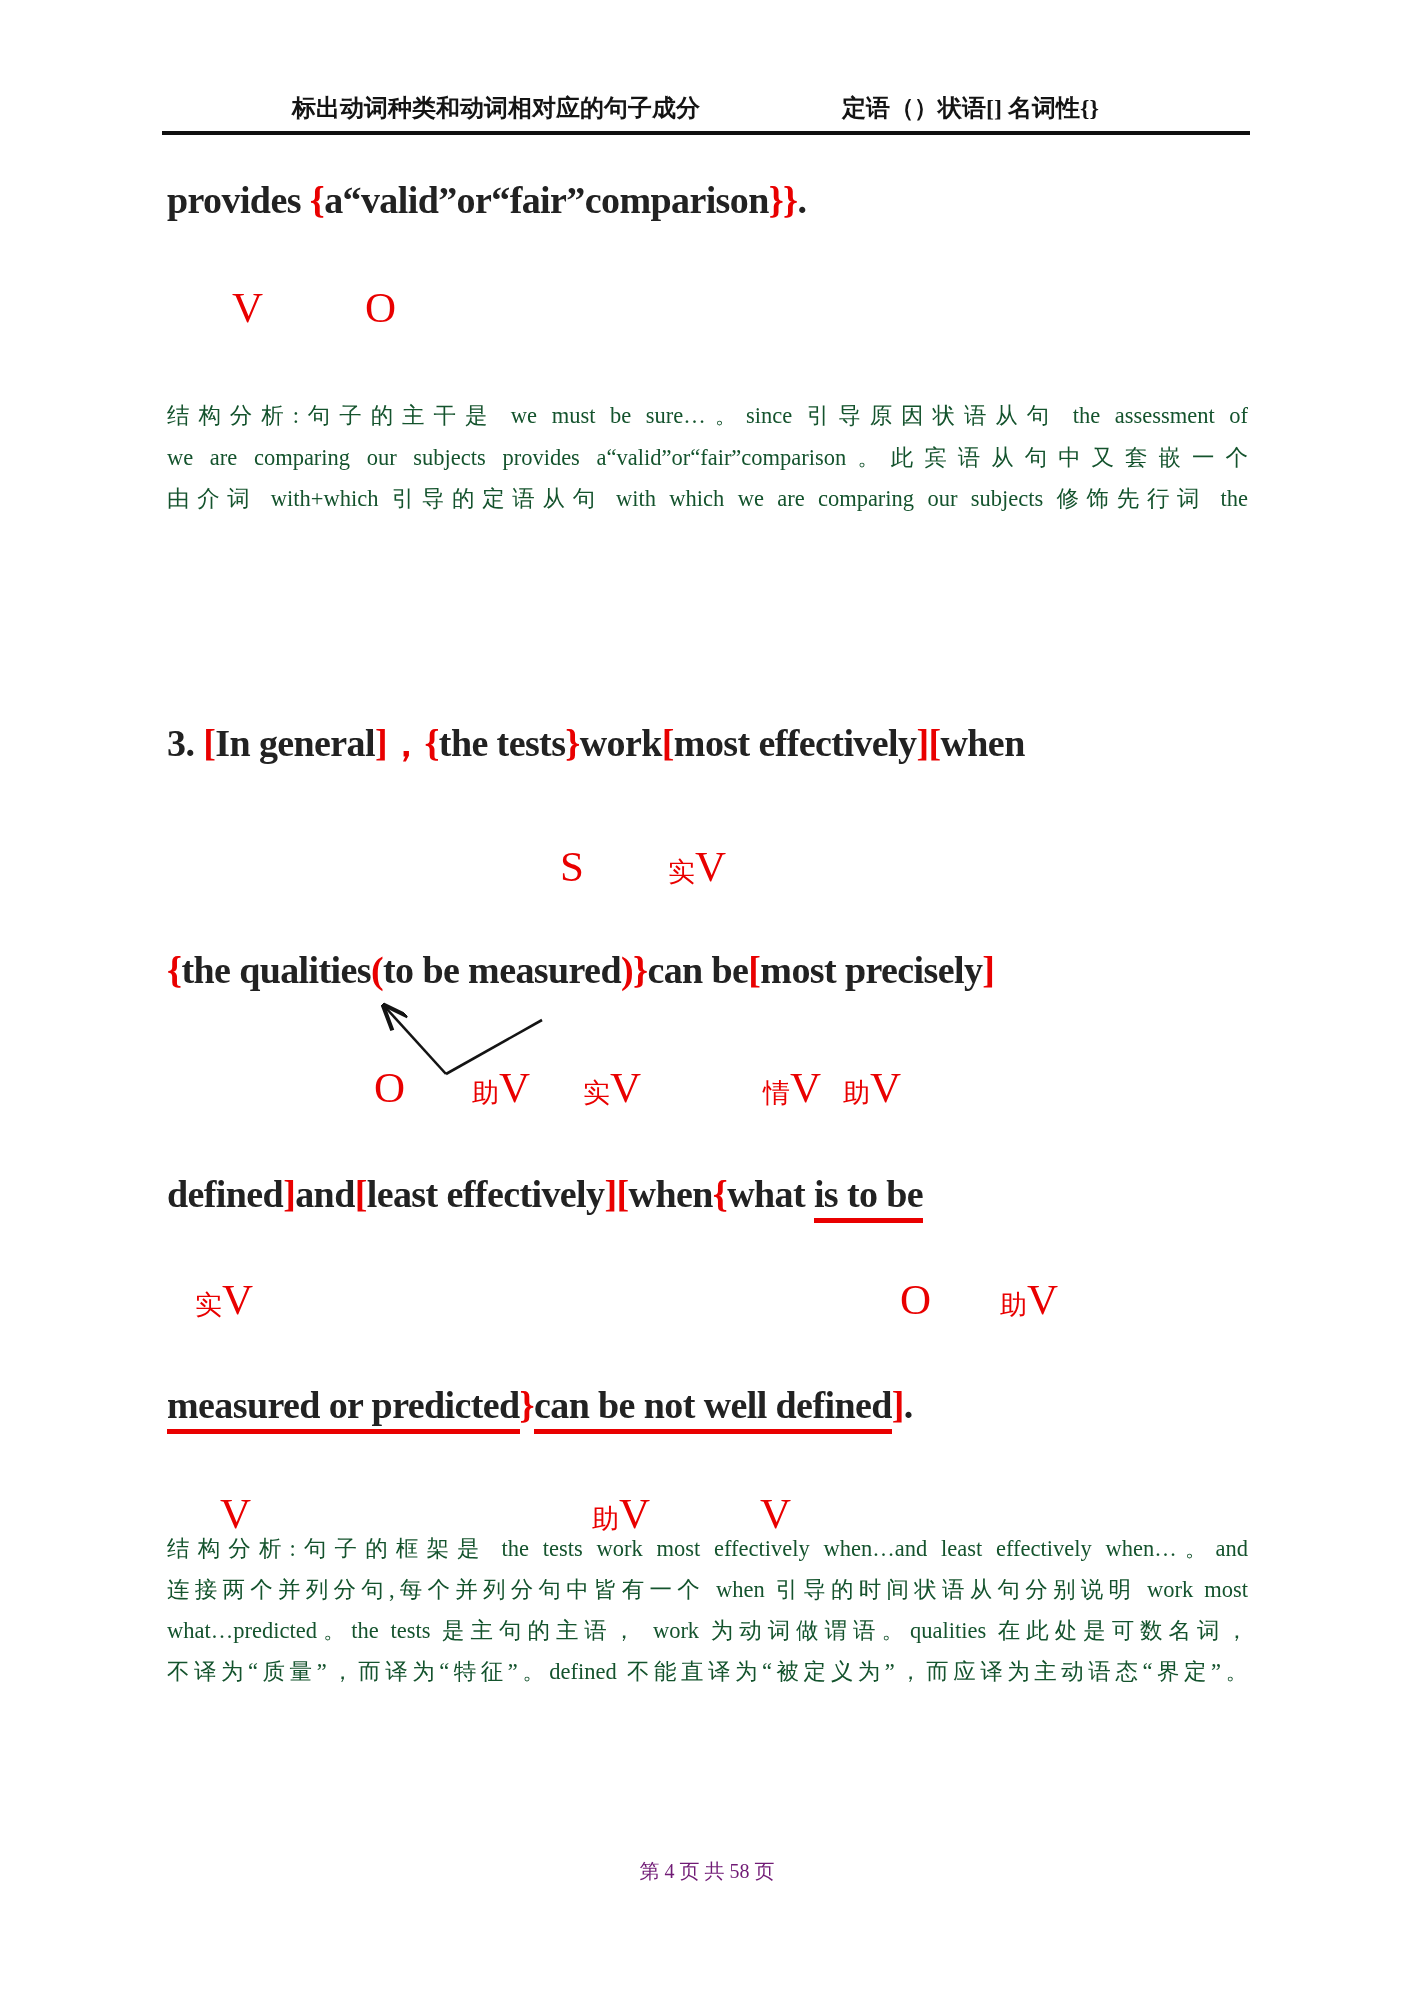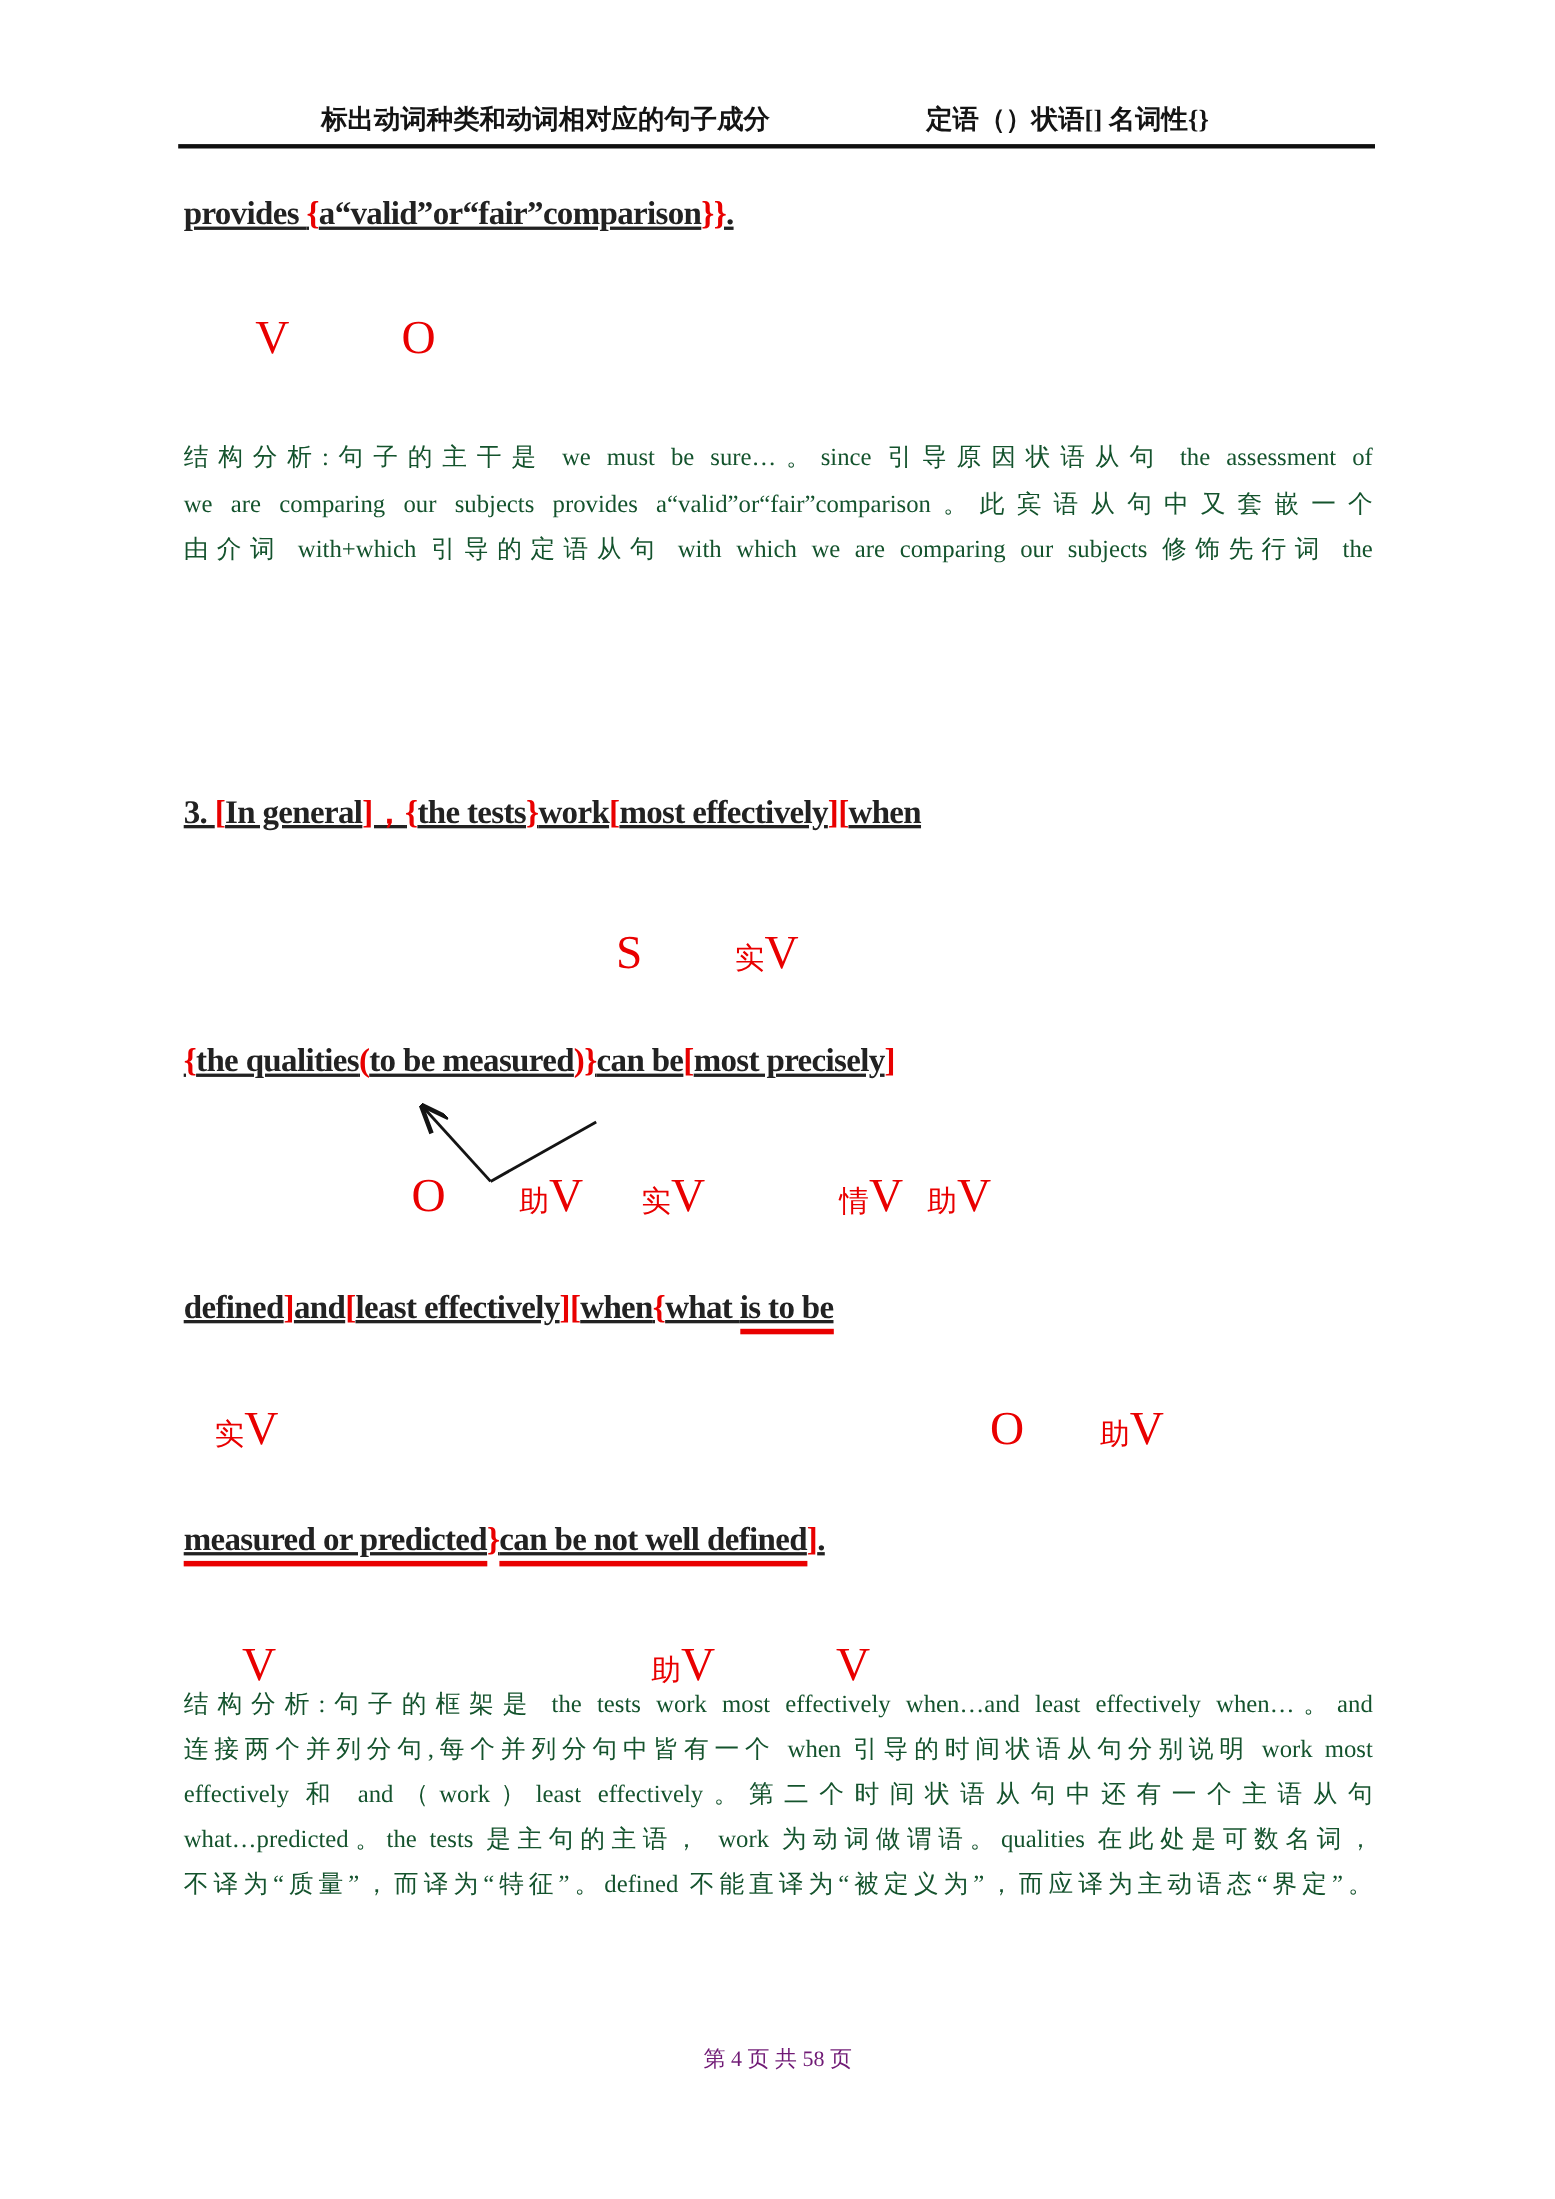--- a/index.html
+++ b/index.html
@@ -8,21 +8,21 @@
     font-family:"Liberation Serif","DejaVu Serif",serif;color:#111;
   }
   
   .hdr{position:absolute;top:92px;font-size:24px;font-weight:bold;color:#141414;white-space:nowrap;}
   .hdr-left{left:292px;}
   .hdr-right{left:842px;}
   .hdr-rule{position:absolute;left:162px;top:131px;width:1088px;height:4px;background:#101010;}
   
   .bold-line{
     position:absolute;left:167px;white-space:nowrap;
-    font-weight:bold;font-size:30px;letter-spacing:-0.6px;color:#222222;text-decoration:underline;
+    font-weight:bold;font-size:38px;letter-spacing:-0.6px;color:#222222;
   }
   .bold-line .red{color:#e90000;}
   .bold-line .ul{border-bottom:5px solid #e90000;padding-bottom:3px;}
   
   .labels{position:absolute;left:0;top:0;width:1414px;height:0;}
   .lab{position:absolute;white-space:nowrap;font-size:43px;color:#e90000;line-height:1;}
   .lab-cn::first-letter{font-size:27px;}
   
   .para{position:absolute;left:167px;width:1081px;color:#14532d;}
   .pline{font-size:22.5px;line-height:41.6px;text-align:justify;text-align-last:justify;white-space:normal;}
@@ -97,20 +97,19 @@
 
   <div class="labels" style="top:1492px;">
     <span class="lab" style="left:220px;">V</span>
     <span class="lab lab-cn" style="left:592px;">助V</span>
     <span class="lab" style="left:760px;">V</span>
   </div>
 
   <div class="para para2" style="top:1528px;">
     <div class="pline">结构分析:句子的框架是 the tests work most effectively when…and least effectively when…。and</div>
     <div class="pline">连接两个并列分句,每个并列分句中皆有一个 when 引导的时间状语从句分别说明 work most</div>
-    <div class="pline">effectively 和 and（work）least effectively。第二个时间状语从句中还有一个主语从句</div>
     <div class="pline">what…predicted。the tests 是主句的主语， work 为动词做谓语。qualities 在此处是可数名词，</div>
     <div class="pline">不译为“质量”，而译为“特征”。defined 不能直译为“被定义为”，而应译为主动语态“界定”。</div>
   </div>
 
   <div class="footer">第 4 页 共 58 页</div>
 
 </div>
 
 </body></html>

